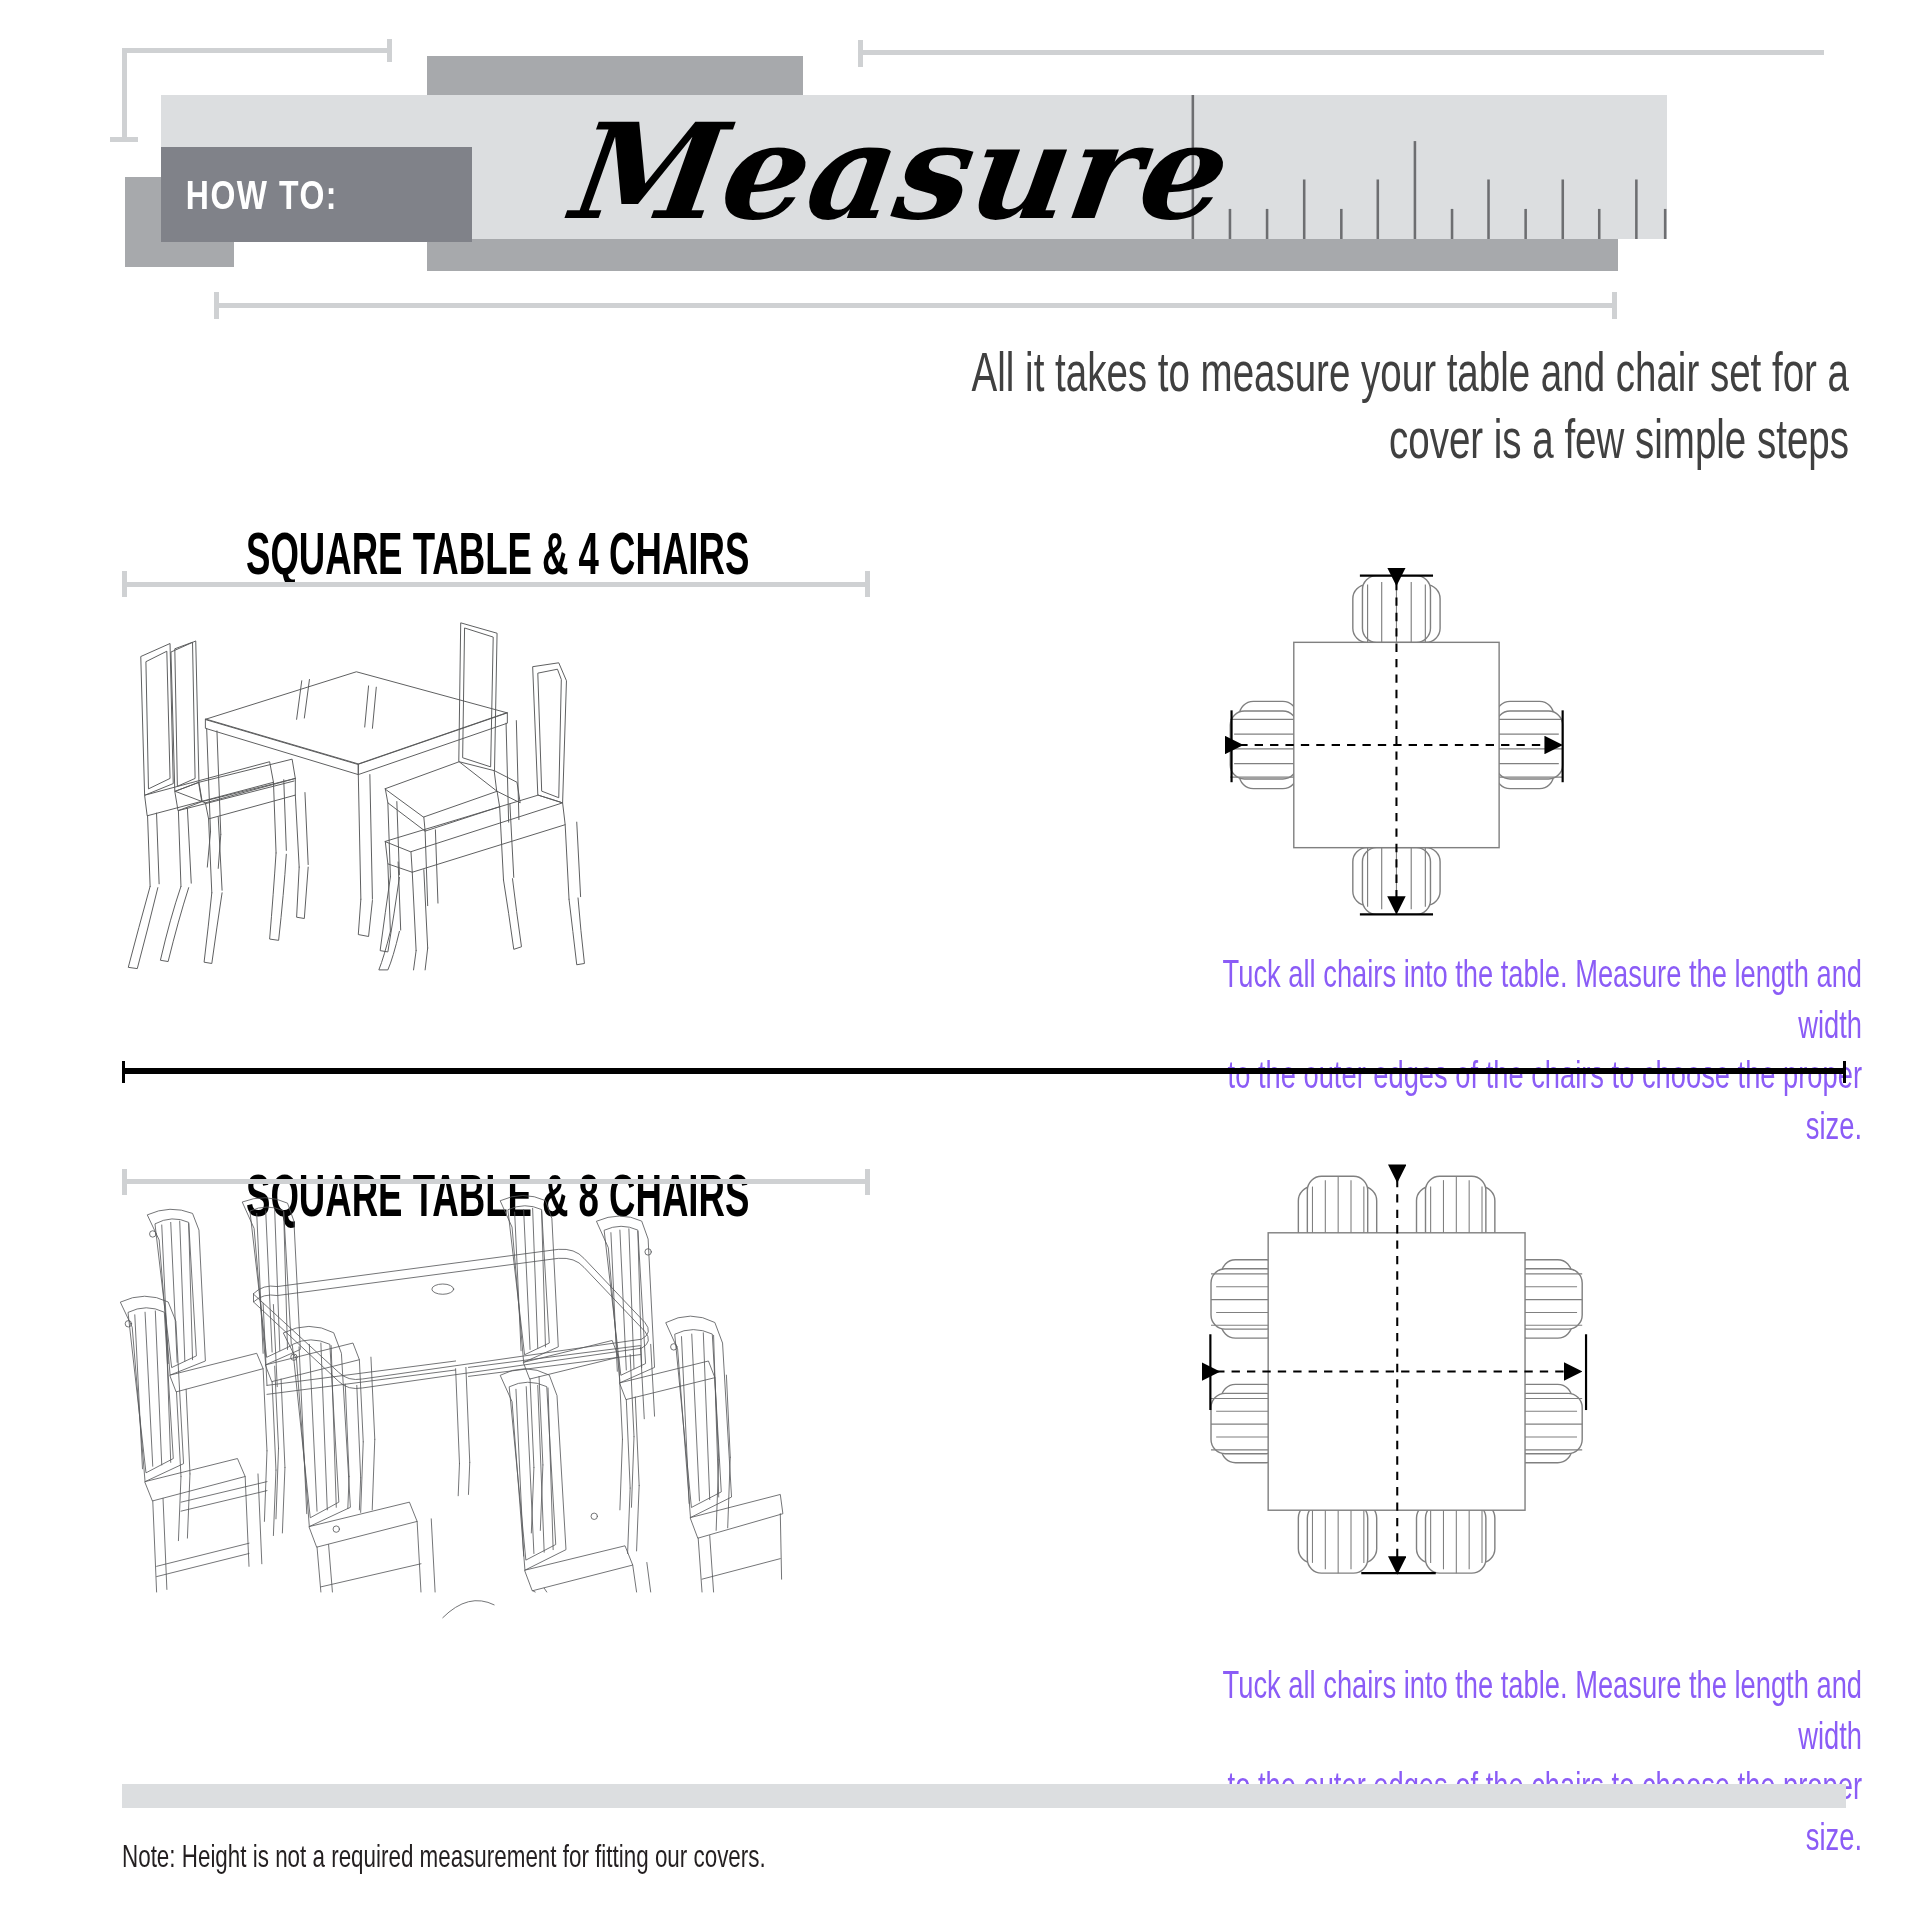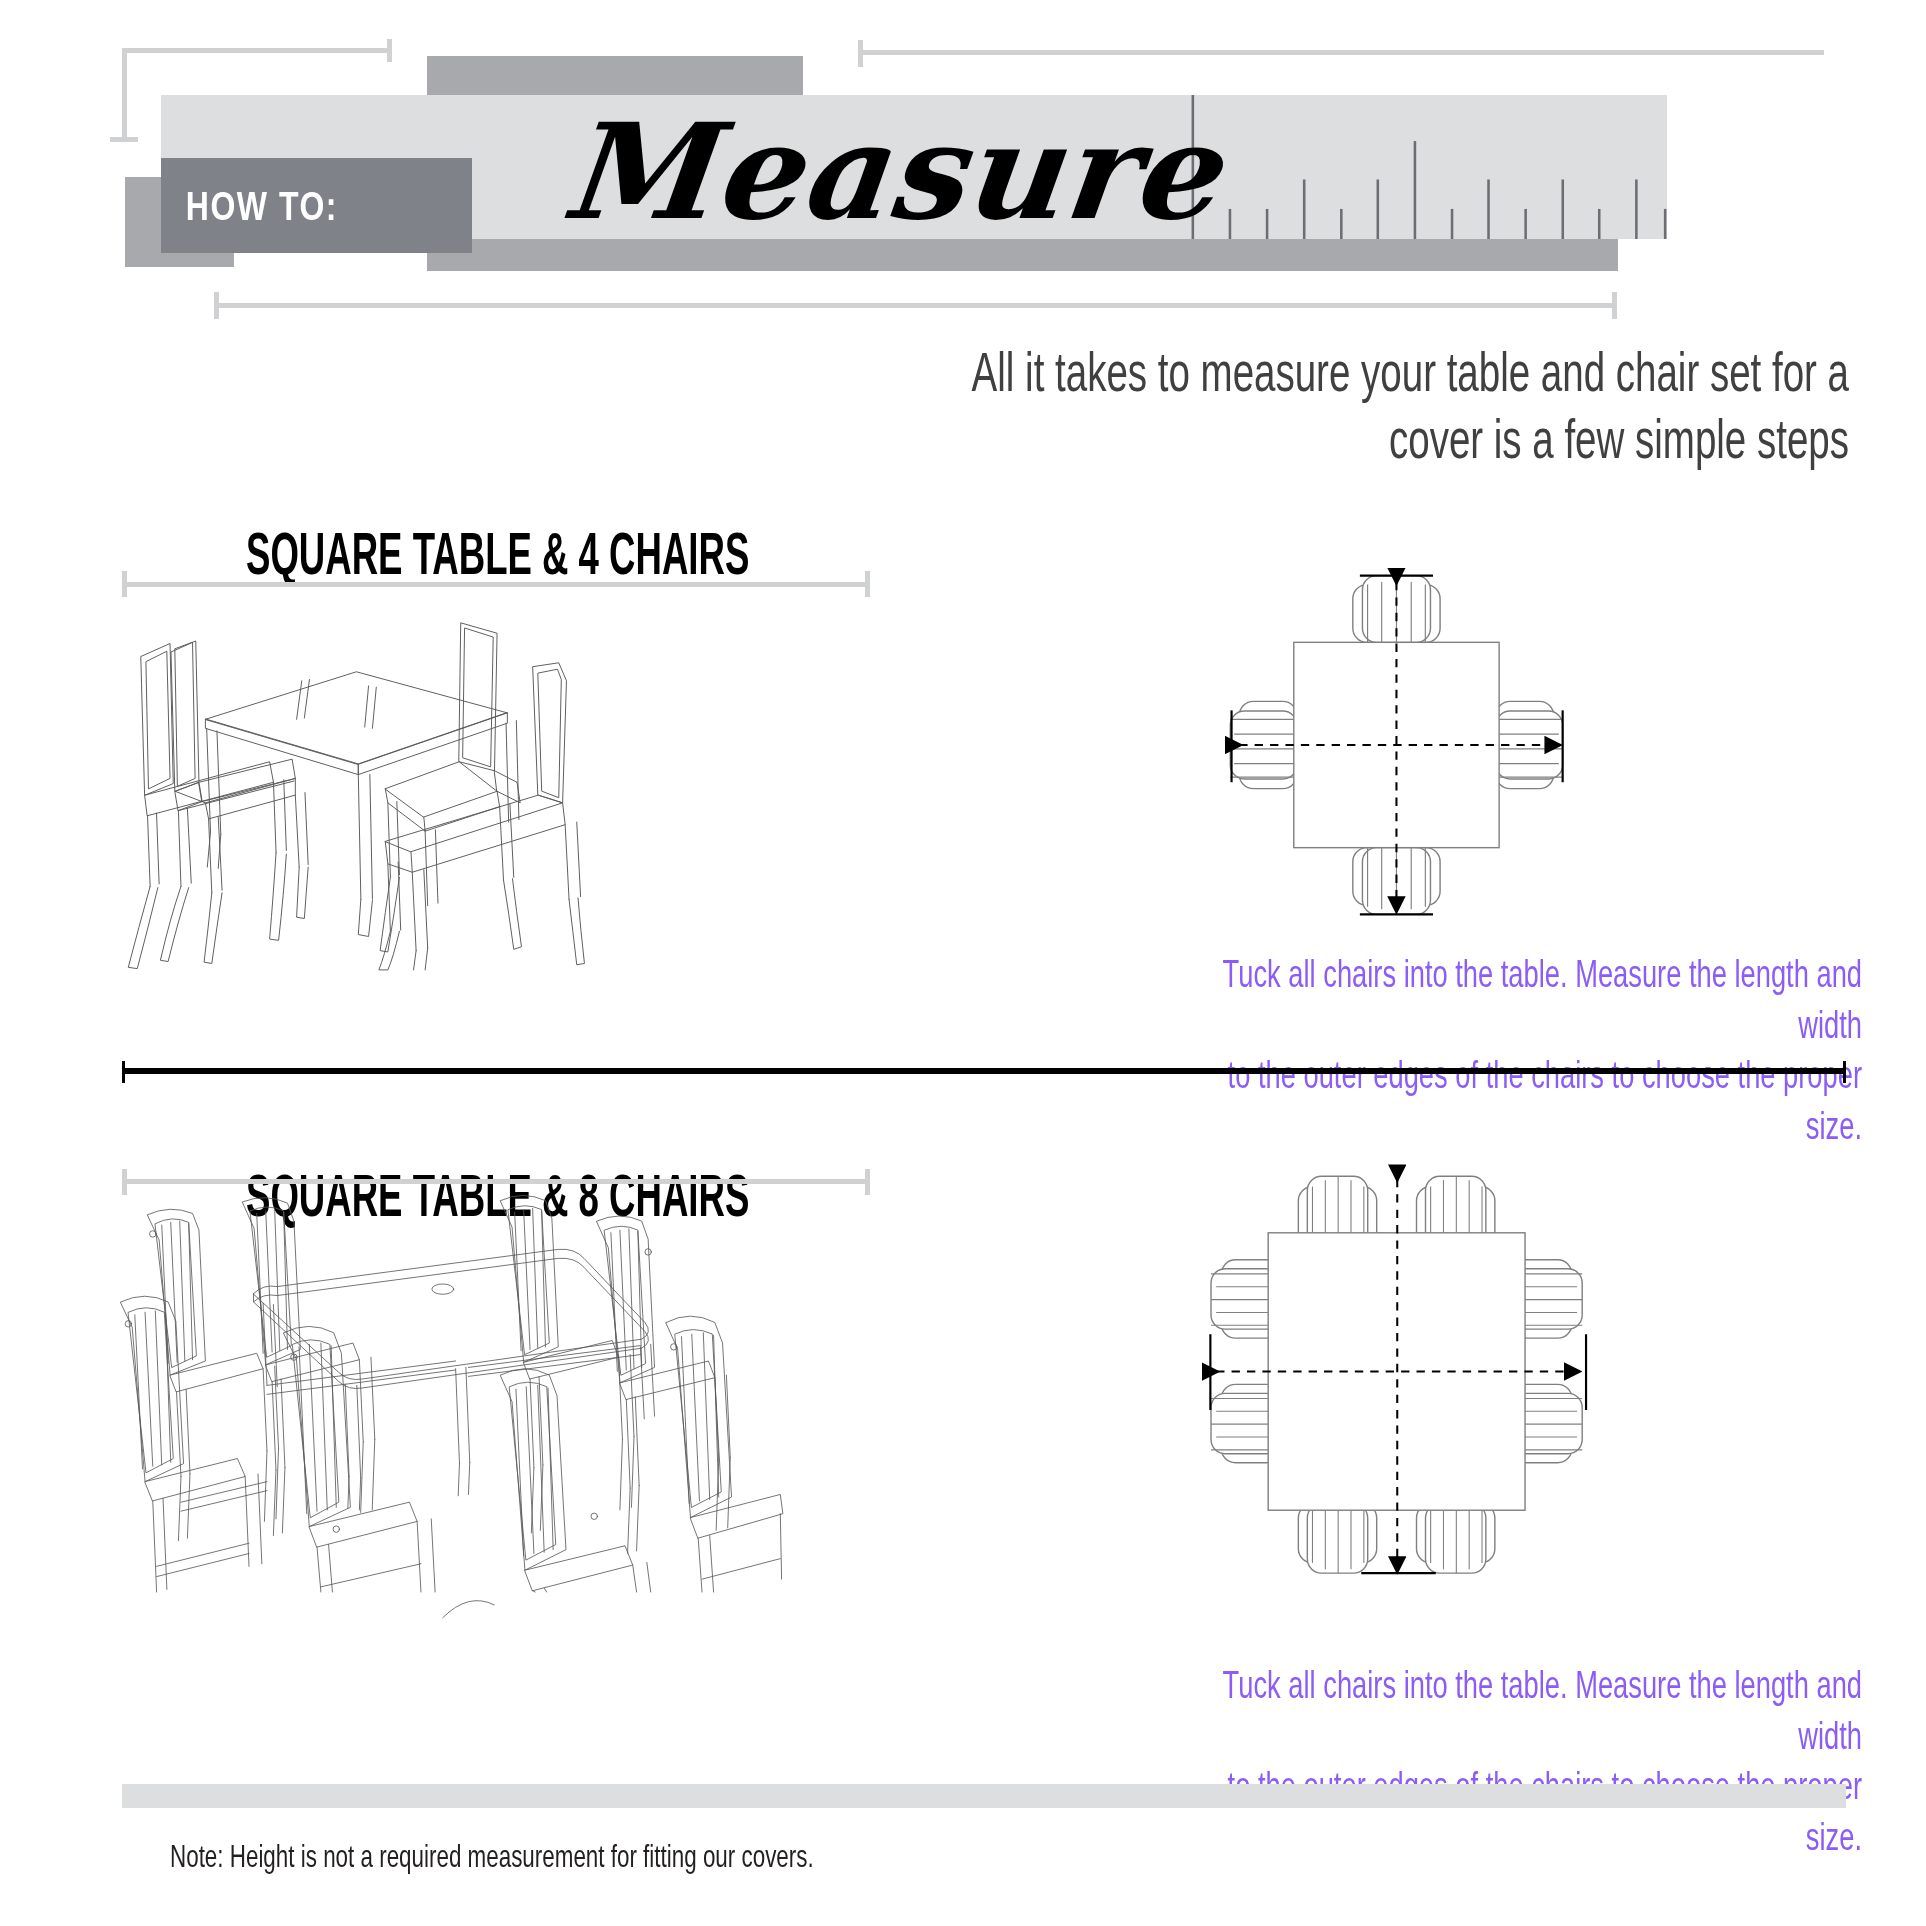--- a/index.html
+++ b/index.html
@@ -79,21 +79,21 @@
     <line x1="468" y1="132" x2="468" y2="225"></line>
     <line x1="526" y1="178" x2="526" y2="225"></line>
     <line x1="584" y1="132" x2="584" y2="225"></line>
     <line x1="641" y1="178" x2="641" y2="225"></line>
     <line x1="699" y1="132" x2="699" y2="225"></line>
     <line x1="64" y1="178" x2="64" y2="225"></line>
     <line x1="744" y1="178" x2="744" y2="225"></line>
   </g>
 </svg>
 
-<div class="abs" id="howto-badge" style="left:161px;top:158px;width:311px;height:95px;">
+<div class="abs" id="howto-badge" style="left:161px;top:147px;width:311px;height:95px;">
   <div class="label">HOW TO:</div>
 </div>
 
 <div class="abs" id="wordmark" style="left:565px;top:106px;">Measure</div>
 
 <div class="abs dimcap" style="left:214px;top:292px;height:27px;"></div>
 <div class="abs dimline" style="left:214px;top:303px;width:1403px;"></div>
 <div class="abs dimcap" style="left:1612px;top:292px;height:27px;"></div>
 
 <div class="abs" id="subtitle" style="left:501px;top:339px;">
@@ -437,16 +437,16 @@
   </g>
 </svg>
 
 <div class="abs caption" style="left:912px;top:1660px;">
   <span>Tuck all chairs into the table. Measure the length and width</span>
   <span>to the outer edges of the chairs to choose the proper size.</span>
 </div>
 
 <div class="abs" id="footer-bar" style="left:122px;top:1784px;width:1724px;height:24.4px;"></div>
 
-<div class="abs" id="footer-note" style="left:122px;top:1838px;margin-left:48px;">
+<div class="abs" id="footer-note" style="left:122px;top:1838px;">
   <span>Note: Height is not a required measurement for fitting our covers.</span>
 </div>
 
 
 </body></html>

